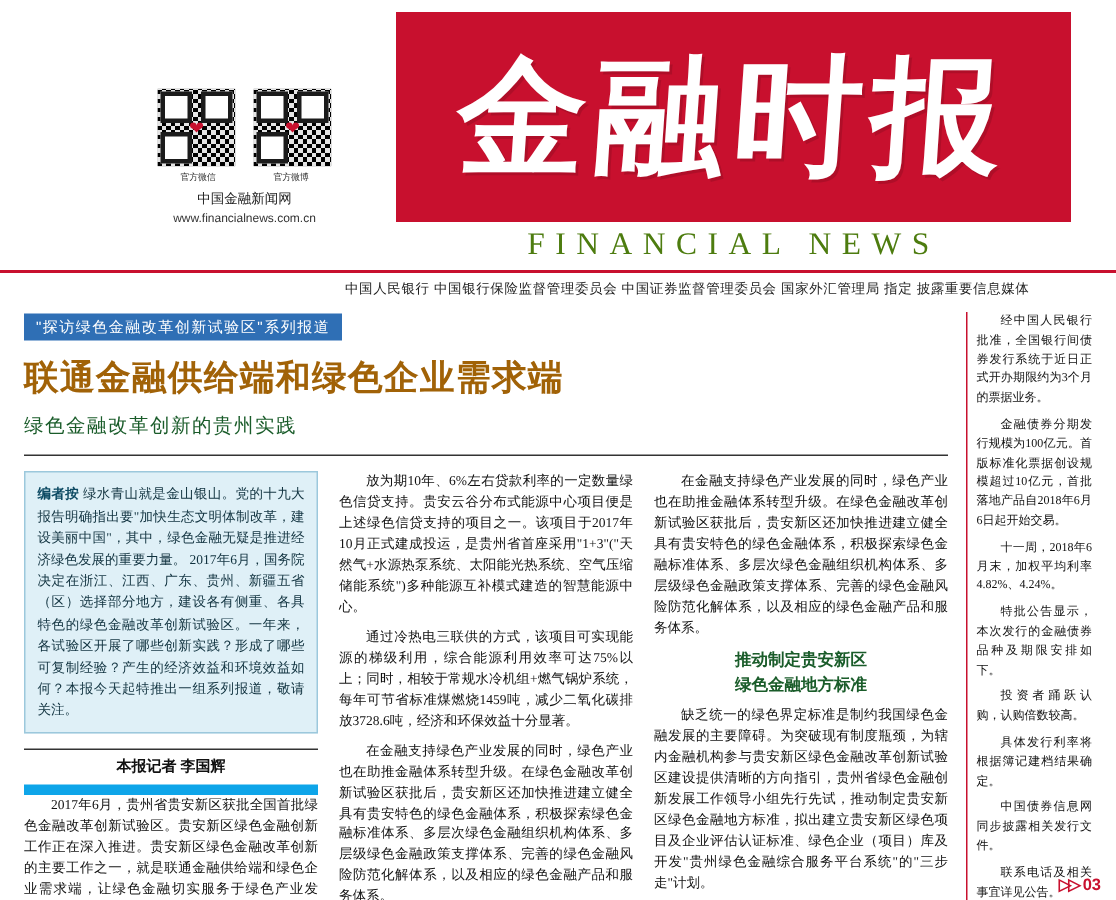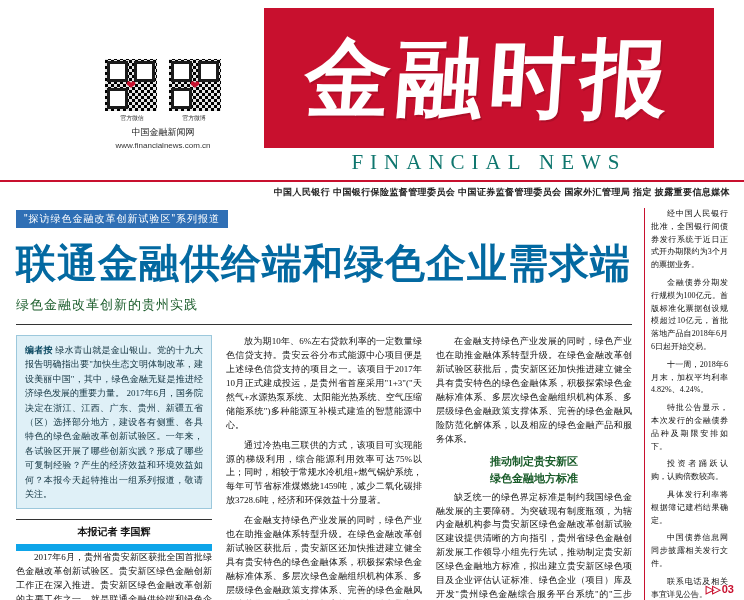--- a/index.html
+++ b/index.html
@@ -123,33 +123,32 @@
   }
   .logo-en {
     position: absolute;
     left: 264px;
     top: 150px;
     width: 450px;
     text-align: center;
     font-family: "Liberation Serif", serif;
     font-size: 21px;
     letter-spacing: 7px;
-    color: #0f766e;
+    color: #4d7c0f;
   }
   .masthead-agencies {
     position: absolute;
     left: 230px;
     top: 186px;
     width: 500px;
-    text-align: right;
+    text-align: left;
     font-size: 9px;
     color: #222;
     font-family: "Liberation Sans", sans-serif;
     letter-spacing: 0.4px;
-    font-weight: bold;
   }
 
   
   .content {
     position: relative;
     padding: 26px 16px 0 16px;
     display: flex;
     gap: 12px;
   }
   .left-main {
@@ -167,23 +166,23 @@
     color: #fff;
     font-size: 10px;
     padding: 2px 8px;
     font-family: "Liberation Sans", sans-serif;
     letter-spacing: 1px;
   }
   .headline {
     margin-top: 12px;
     font-family: "DejaVu Serif", serif;
     font-weight: bold;
-    font-size: 40px;
+    font-size: 23px;
     letter-spacing: 1px;
-    color: #0369a1;
+    color: #a16207;
     line-height: 1.15;
   }
   .subhead {
     margin-top: 10px;
     font-size: 13px;
     color: #1a5c2a;
     font-family: Liberation Mono, monospace;
     letter-spacing: 1px;
   }
   .rule {

